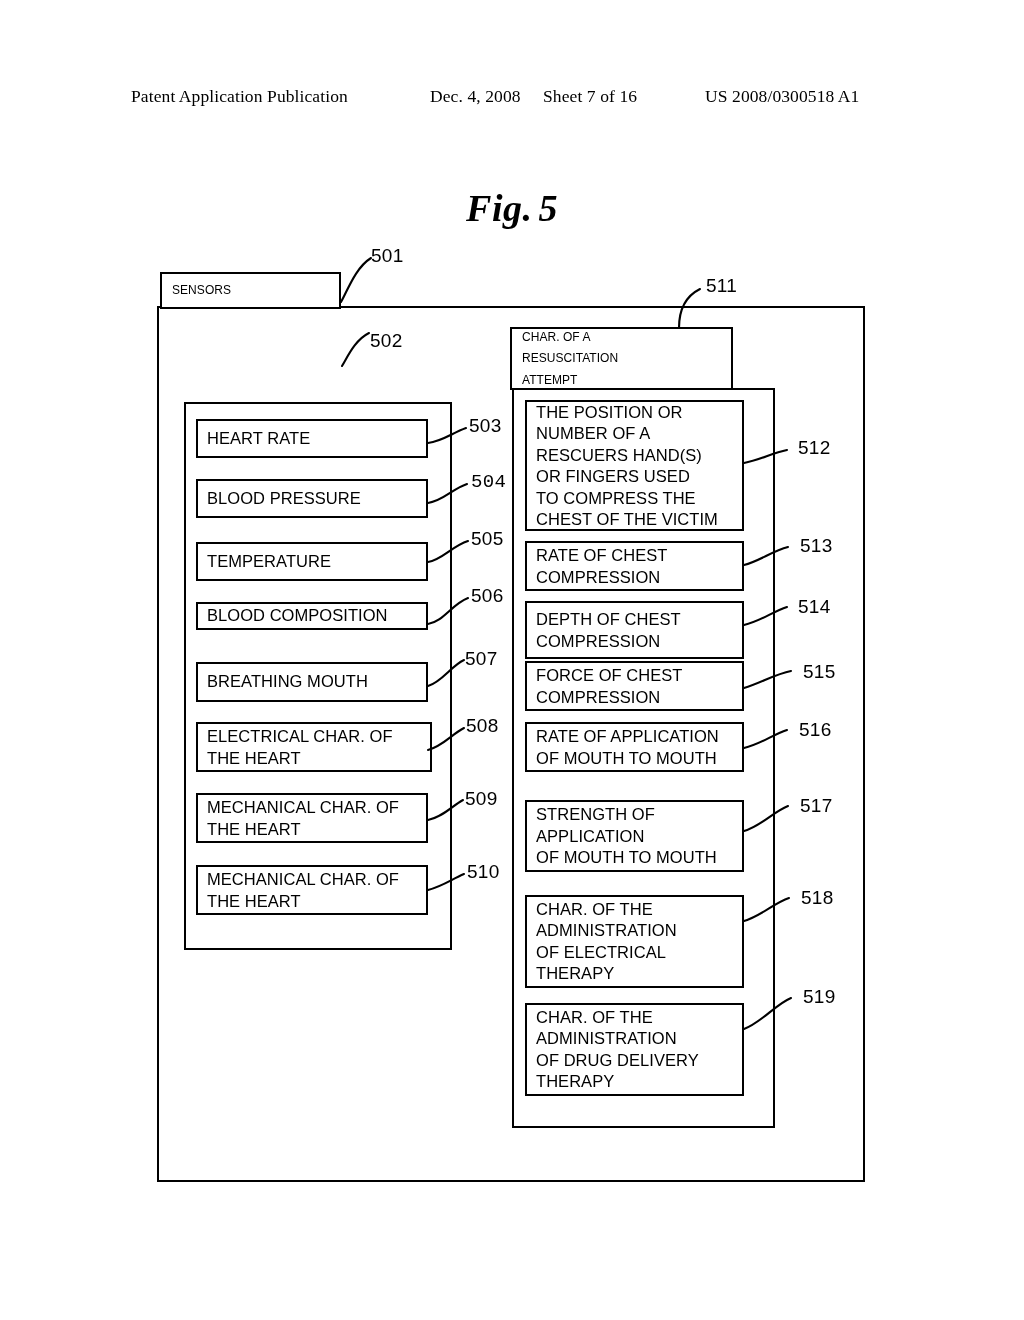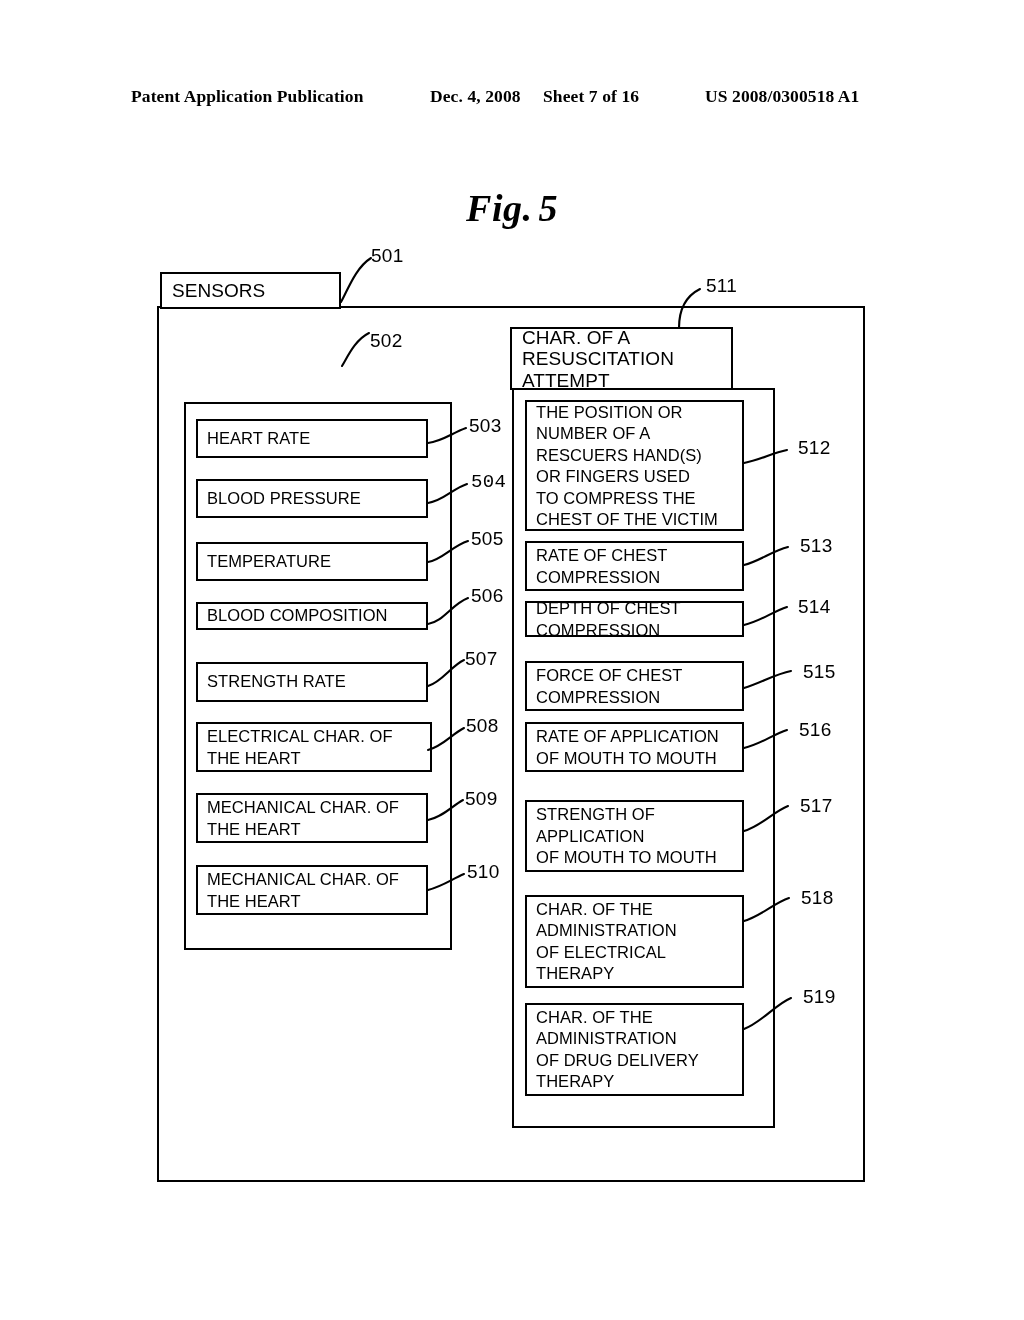--- a/index.html
+++ b/index.html
@@ -18,21 +18,21 @@
 
   
   .pat-header {
     position: absolute;
     left: 0; right: 0;
     top: 86px;
     height: 26px;
     display: flex;
     align-items: baseline;
     font-family: "Liberation Serif", serif;
-    font-weight: bold;
+    font-weight: normal;
     font-size: 17.5px;
     letter-spacing: 0.1px;
     white-space: nowrap;
   }
   .pat-header .h-pub   { position: absolute; left: 131px; }
   .pat-header .h-date  { position: absolute; left: 430px; }
   .pat-header .h-sheet { position: absolute; left: 543px; }
   .pat-header .h-num   { position: absolute; left: 705px; }
 
   
@@ -85,21 +85,21 @@
     line-height: 21.5px;
     letter-spacing: 0.05px;
     white-space: pre-line;
   }
   .tabtext {
     position: absolute;
     left: 10px;
     top: 50%;
     transform: translateY(-50%);
     right: 6px;
-    font-size: 19px;
+    font-size: 12px;
     line-height: 21.5px;
     letter-spacing: 0.05px;
     white-space: pre-line;
   }
   .reflabel {
     position: absolute;
     font-size: 19px;
     letter-spacing: 0.3px;
     font-family: "Liberation Sans", sans-serif;
   }
@@ -146,21 +146,21 @@
 
   <div class="box" style="left:196px; top:542px; width:232px; height:39px;">
     <div class="boxtext">TEMPERATURE</div>
   </div>
 
   <div class="box" style="left:196px; top:602px; width:232px; height:28px;">
     <div class="boxtext">BLOOD COMPOSITION</div>
   </div>
 
   <div class="box" style="left:196px; top:662px; width:232px; height:40px;">
-    <div class="boxtext">STRENGTH RATE</div>
+    <div class="boxtext">BREATHING MOUTH</div>
   </div>
 
   <div class="box" style="left:196px; top:722px; width:236px; height:50px;">
     <div class="boxtext">ELECTRICAL CHAR. OF
 THE HEART</div>
   </div>
 
   <div class="box" style="left:196px; top:793px; width:232px; height:50px;">
     <div class="boxtext">MECHANICAL CHAR. OF
 THE HEART</div>
@@ -186,21 +186,21 @@
 OR FINGERS USED
 TO COMPRESS THE
 CHEST OF THE VICTIM</div>
   </div>
 
   <div class="box" style="left:525px; top:541px; width:219px; height:50px;">
     <div class="boxtext">RATE OF CHEST
 COMPRESSION</div>
   </div>
 
-  <div class="box" style="left:525px; top:601px; width:219px; height:36px;">
+  <div class="box" style="left:525px; top:601px; width:219px; height:58px;">
     <div class="boxtext">DEPTH OF CHEST
 COMPRESSION</div>
   </div>
 
   <div class="box" style="left:525px; top:661px; width:219px; height:50px;">
     <div class="boxtext">FORCE OF CHEST
 COMPRESSION</div>
   </div>
 
   <div class="box" style="left:525px; top:722px; width:219px; height:50px;">

